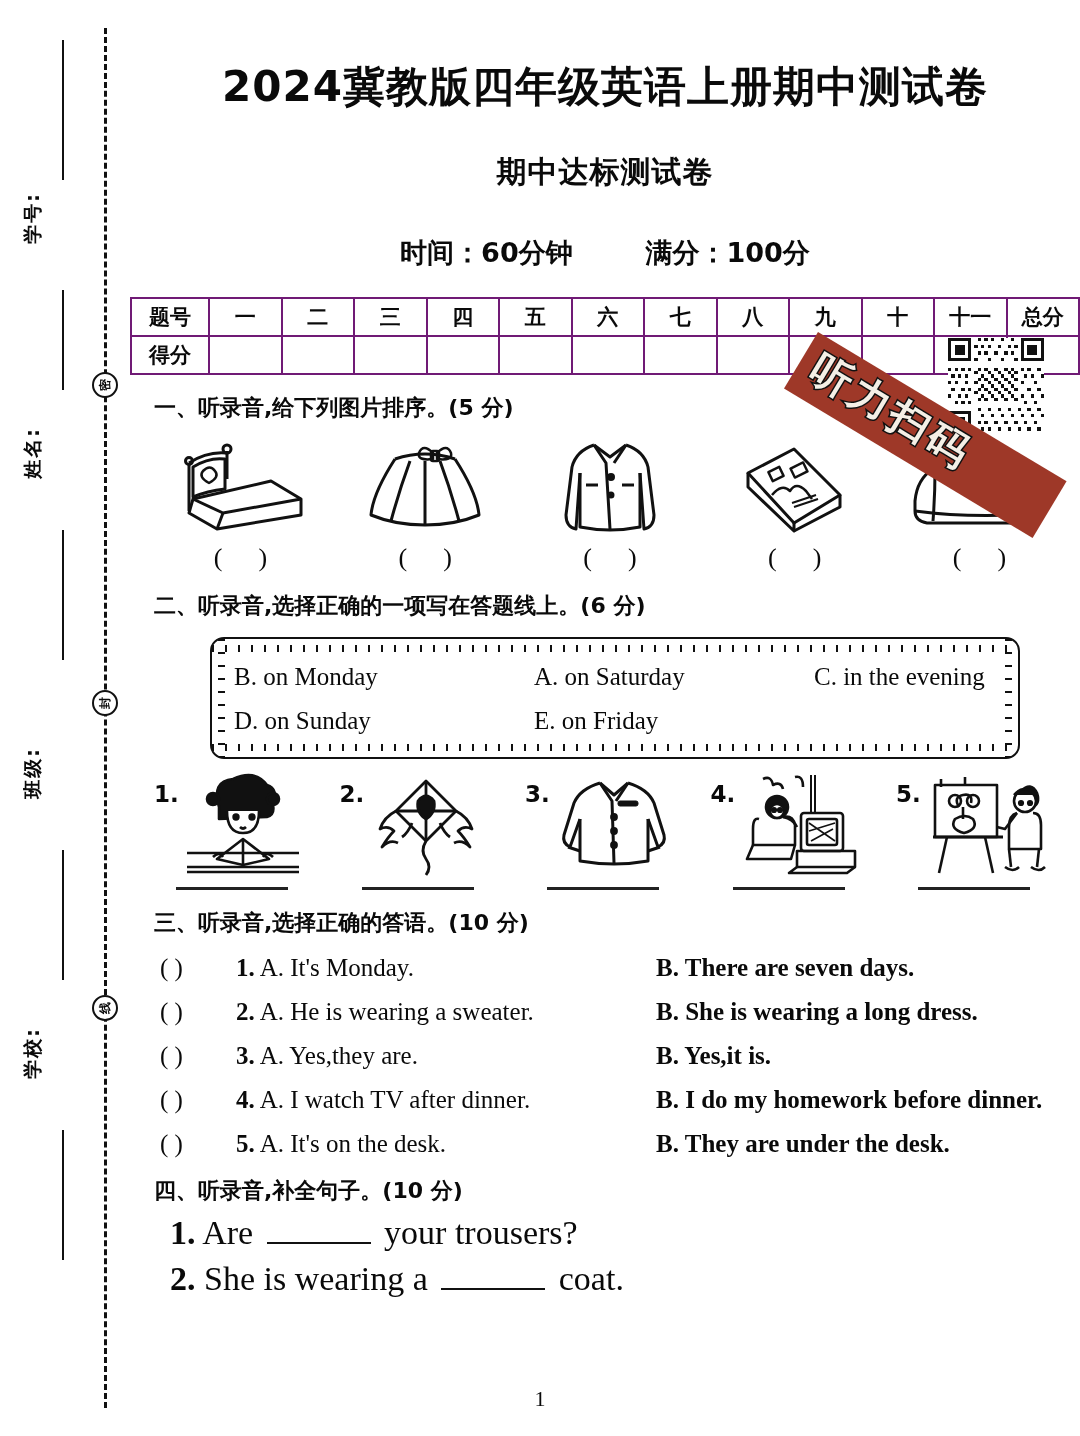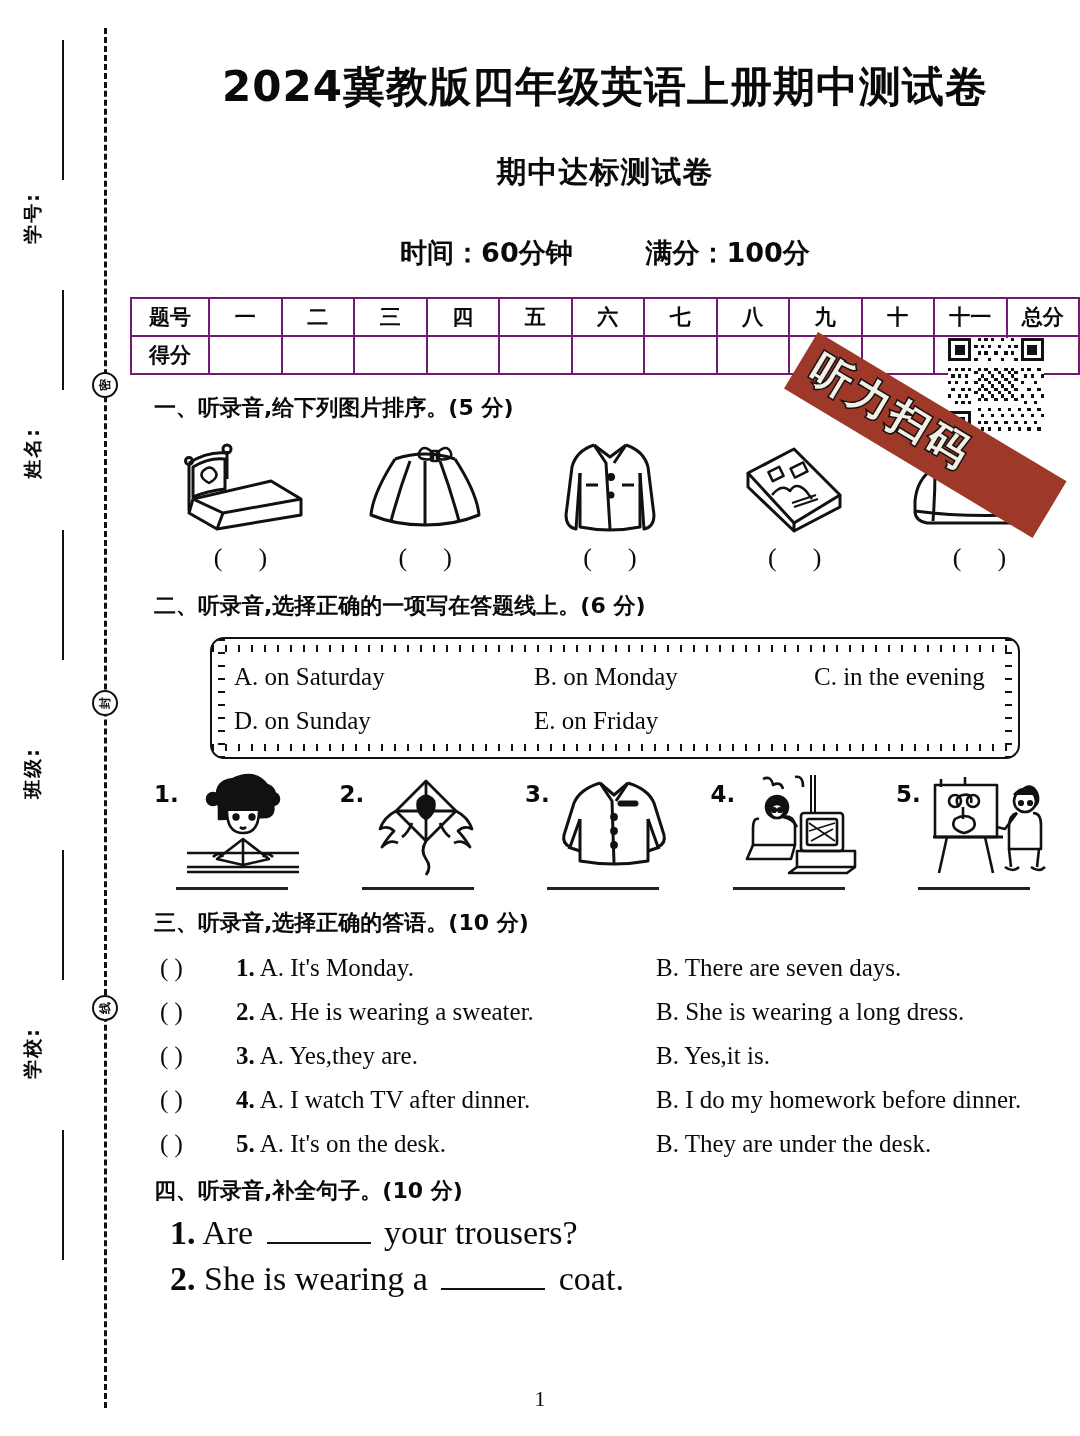--- a/index.html
+++ b/index.html
@@ -170,21 +170,21 @@
     width:112px; height:0; border-bottom:3px solid #222; margin-left:22px;
   }
 
   
   .choice{
     display:flex; align-items:baseline;
     font-size:25px; margin-top:16px; padding-left:30px;
   }
   .choice .box{ width:76px; }
   .choice .a{ width:420px; }
-  .choice .b{ flex:1; }
+  .choice .b{ flex:1;font-weight:bold; }
   .choice b{ font-weight:700; }
 
   
   .fill{
     font-size:34px; margin-top:8px; padding-left:40px;
   }
   .fill .u{
     display:inline-block; width:104px;
     border-bottom:2px solid #111; height:22px;
     margin:0 5px;
@@ -383,22 +383,22 @@
     <div class="paren">(<i></i>)</div>
     <div class="paren">(<i></i>)</div>
     <div class="paren">(<i></i>)</div>
     <div class="paren">(<i></i>)</div>
   </div>
 
   <div class="q-head">二、听录音,选择正确的一项写在答题线上。(6 分)</div>
 
   <div id="options-box">
     <div class="opt-line">
+      <span>B. on Monday</span>
       <span>A. on Saturday</span>
-      <span>B. on Monday</span>
       <span>C. in the evening</span>
     </div>
     <div class="opt-line">
       <span>D. on Sunday</span>
       <span>E. on Friday</span>
       <span></span>
     </div>
   </div>
 
   <div class="num-row">

